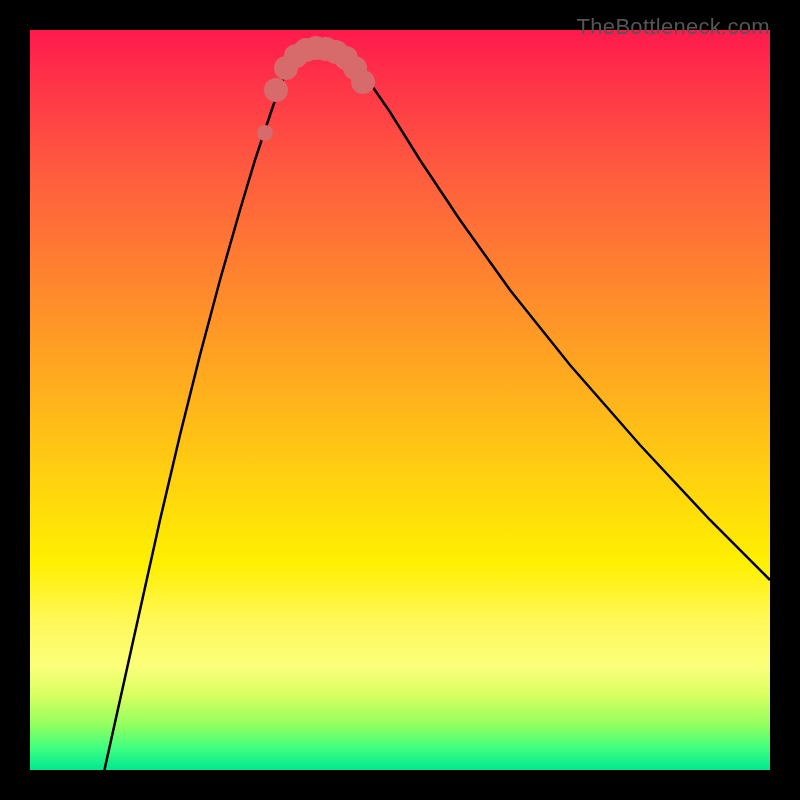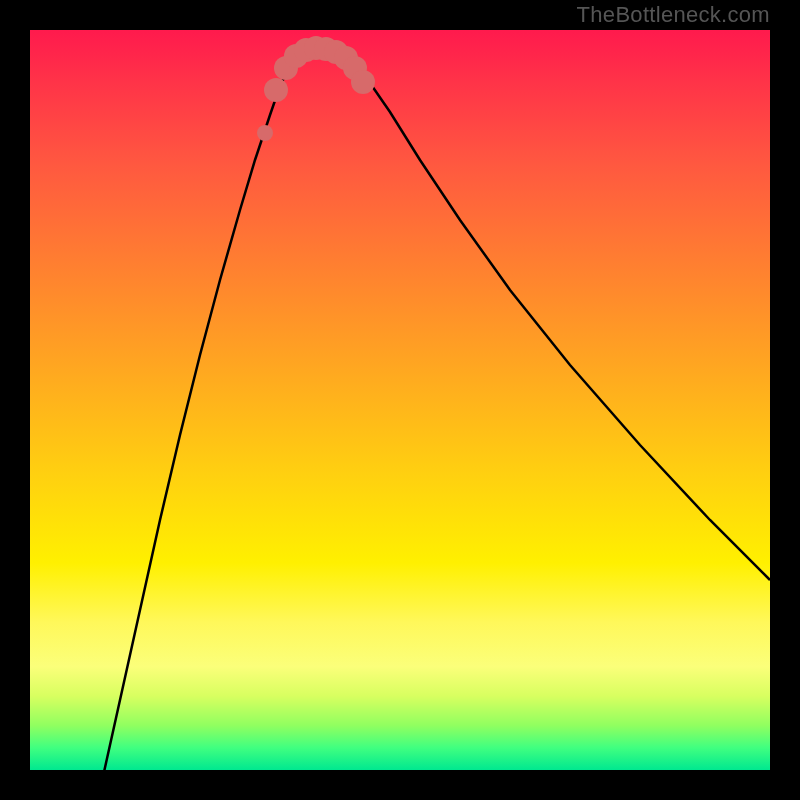--- a/index.html
+++ b/index.html
@@ -28,21 +28,21 @@
       #fff85a 80%,
       #fbff7a 86%,
       #d8ff60 90%,
       #90ff60 94%,
       #40ff80 97%,
       #00e890 100%
     );
   }
   .watermark {
     position: absolute;
-    top: 2px;
+    top: 14px;
     right: 30px;
     color: #555;
     font-size: 22px;
     font-weight: 500;
     letter-spacing: 0.3px;
     z-index: 10;
   }
   svg.plot {
     position: absolute;
     left: 0;

